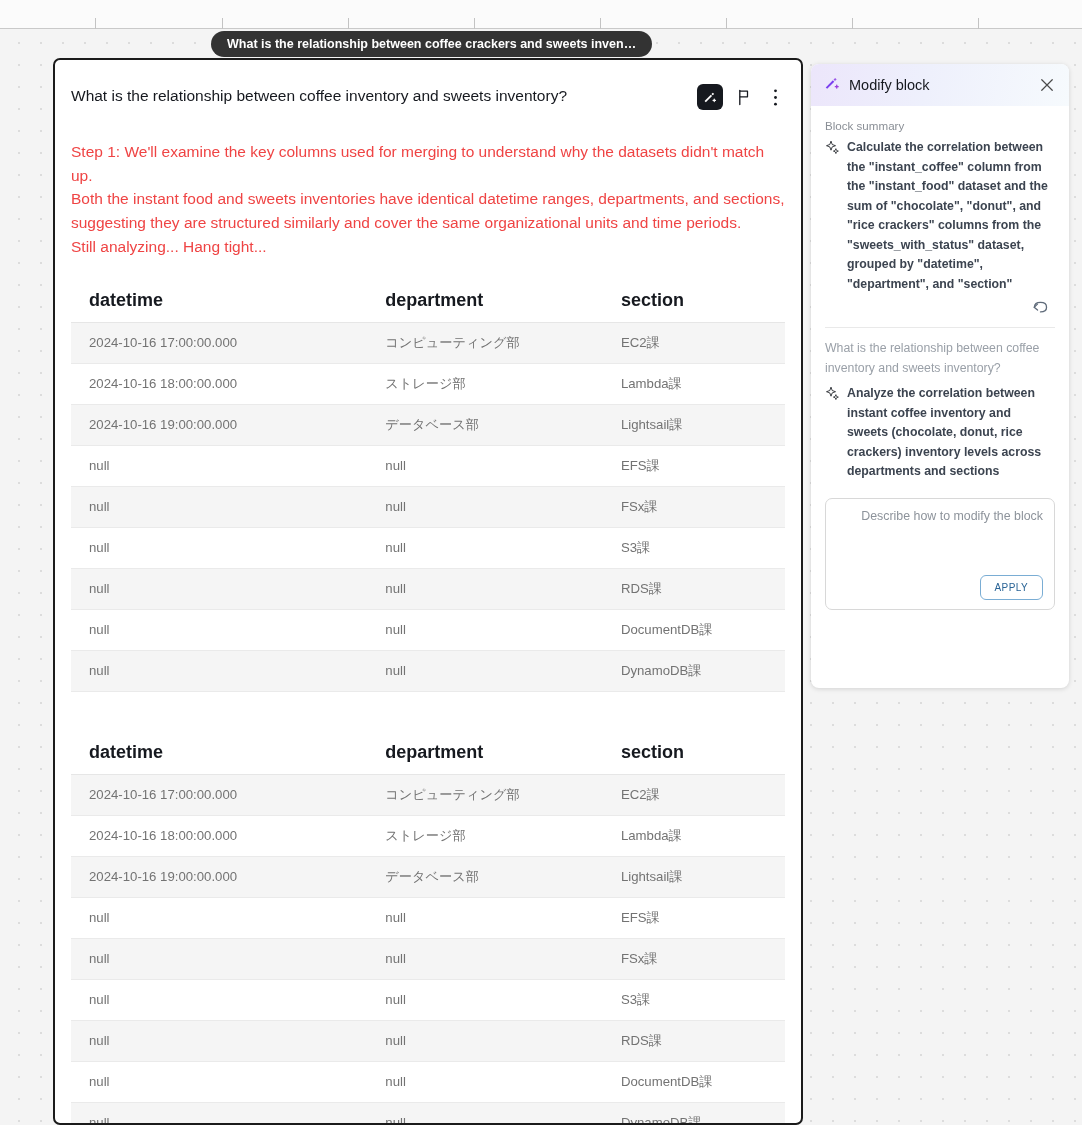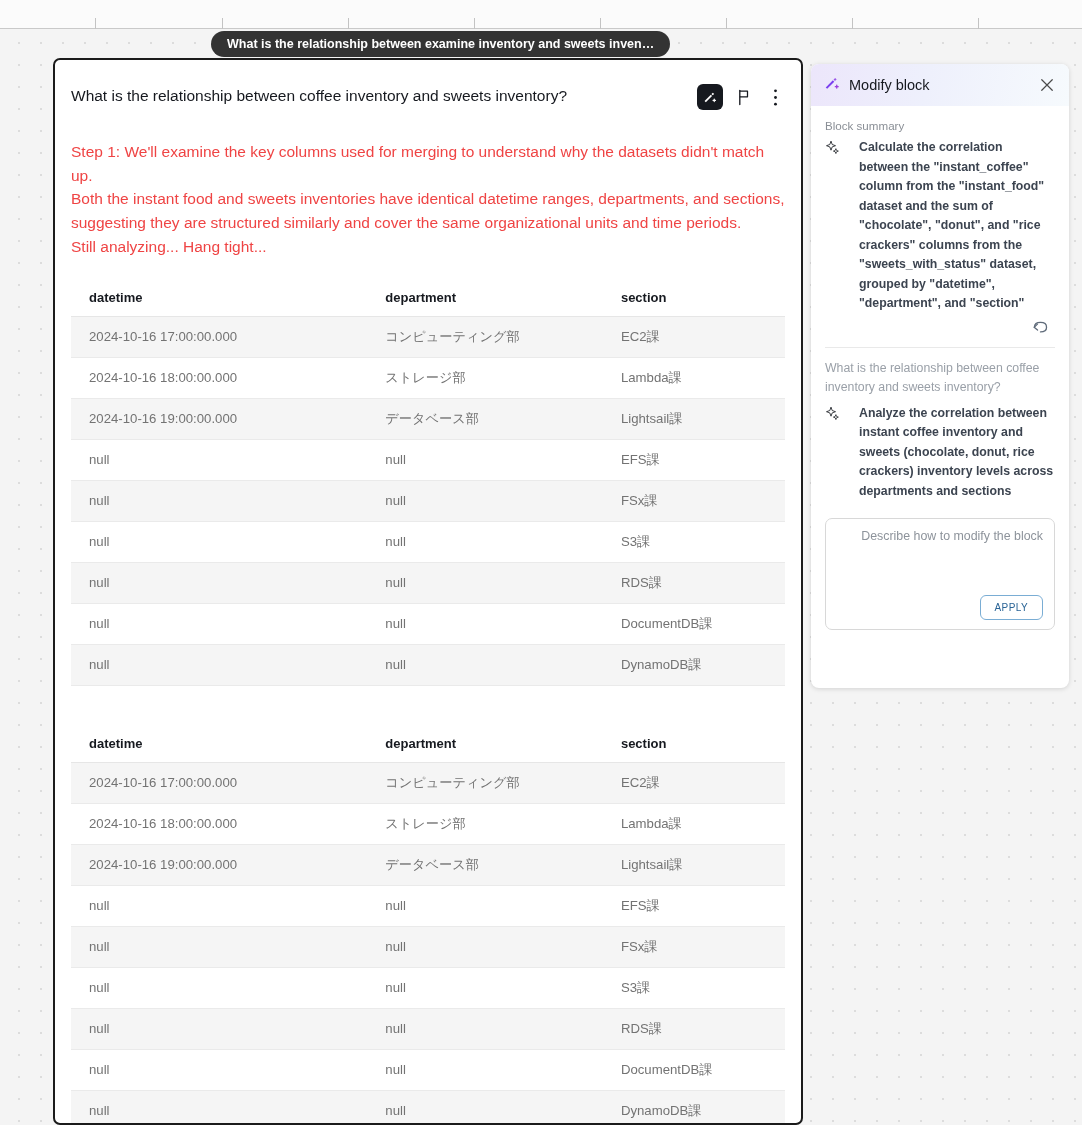--- a/index.html
+++ b/index.html
@@ -80,21 +80,21 @@
 
   
   table.dt {
     width: 100%; border-collapse: collapse;
     margin-top: 20px;
     font-size: 13.2px;
     table-layout: fixed;
   }
   table.dt th {
     text-align: left; font-weight: bold; color: #16191f;
-    padding: 11px 18px; font-size: 13px;
+    padding: 11px 18px; font-size: 18px;
     border-bottom: 1px solid #e6e6e6;
     background: #ffffff;
   }
   table.dt td {
     padding: 11px 18px; color: #737373;
     border-bottom: 1px solid #eaeaea;
     white-space: nowrap; overflow: hidden; text-overflow: ellipsis;
   }
   table.dt tbody tr:nth-child(odd) td { background: #f5f5f5; }
   table.dt tbody tr:nth-child(even) td { background: #ffffff; }
@@ -126,21 +126,21 @@
   .panel-close {
     width: 22px; height: 22px; display: flex; align-items: center; justify-content: center;
     color: #4a4a4a;
   }
 
   .panel-body { padding: 13px 14px 0 14px; }
 
   .section-label {
     font-size: 11.6px; color: #8a8f96; margin-bottom: 6px;
   }
-  .sum-row { display: flex; gap: 19px; align-items: flex-start; }
+  .sum-row { display: flex; gap: 7px; align-items: flex-start; }
   .sum-text {
     font-size: 12.3px; color: #3c4450; line-height: 1.59; flex: 1;
     font-weight: bold;
   }
   .spark { width: 15px; flex: 0 0 15px; padding-top: 2px; }
 
   .undo-row { display: flex; justify-content: flex-end; padding: 5px 4px 0 0; }
   .undo-btn { width: 20px; height: 20px; color: #5f6b7a; }
 
   .divider { height: 1px; background: #e9e9e9; margin: 8px 0 11px 0; }
@@ -179,21 +179,21 @@
   <div class="tick" style="left:95px"></div>
   <div class="tick" style="left:222px"></div>
   <div class="tick" style="left:348px"></div>
   <div class="tick" style="left:474px"></div>
   <div class="tick" style="left:600px"></div>
   <div class="tick" style="left:726px"></div>
   <div class="tick" style="left:852px"></div>
   <div class="tick" style="left:978px"></div>
 </div>
 
-<div class="pill">What is the relationship between examine inventory and sweets inven…</div>
+<div class="pill">What is the relationship between coffee crackers and sweets inven…</div>
 
 <div class="doc-card">
   <div class="doc-inner">
 
     <div class="doc-head">
       <div class="doc-title">What is the relationship between coffee inventory and sweets inventory?</div>
       <div class="doc-actions">
 
         <div class="icon-btn-dark">
           <svg width="15" height="15" viewBox="0 0 24 24" fill="none">

